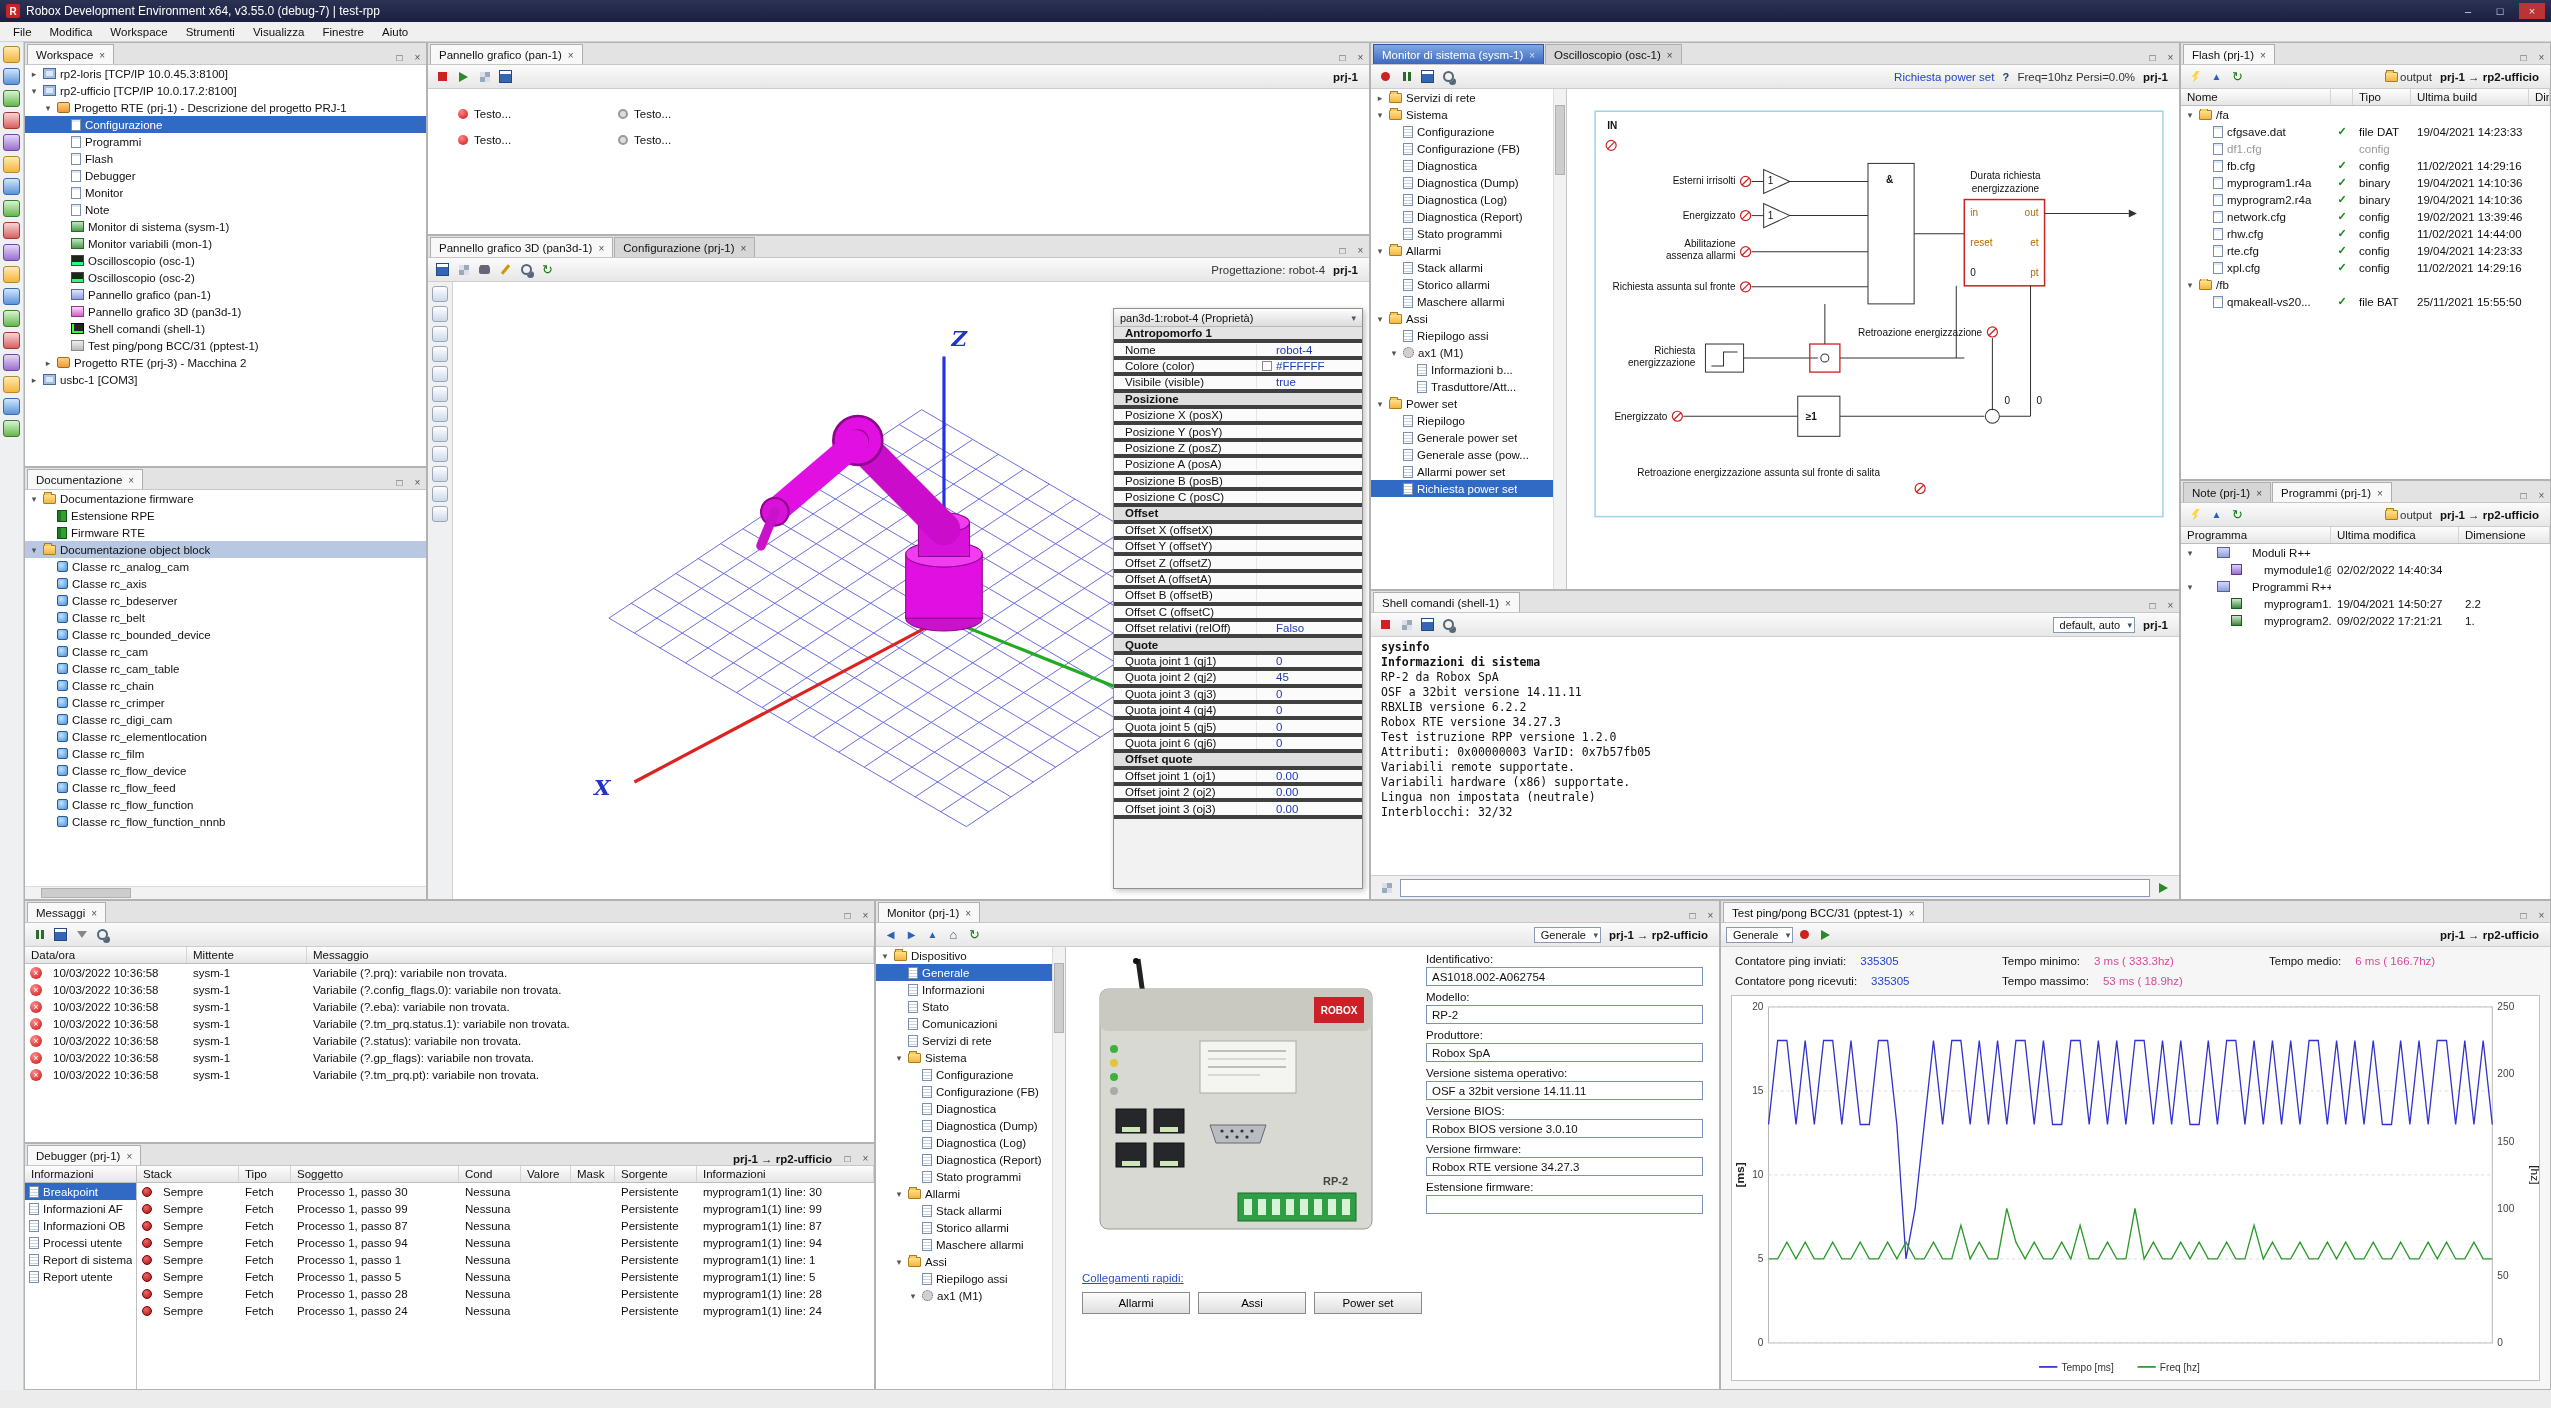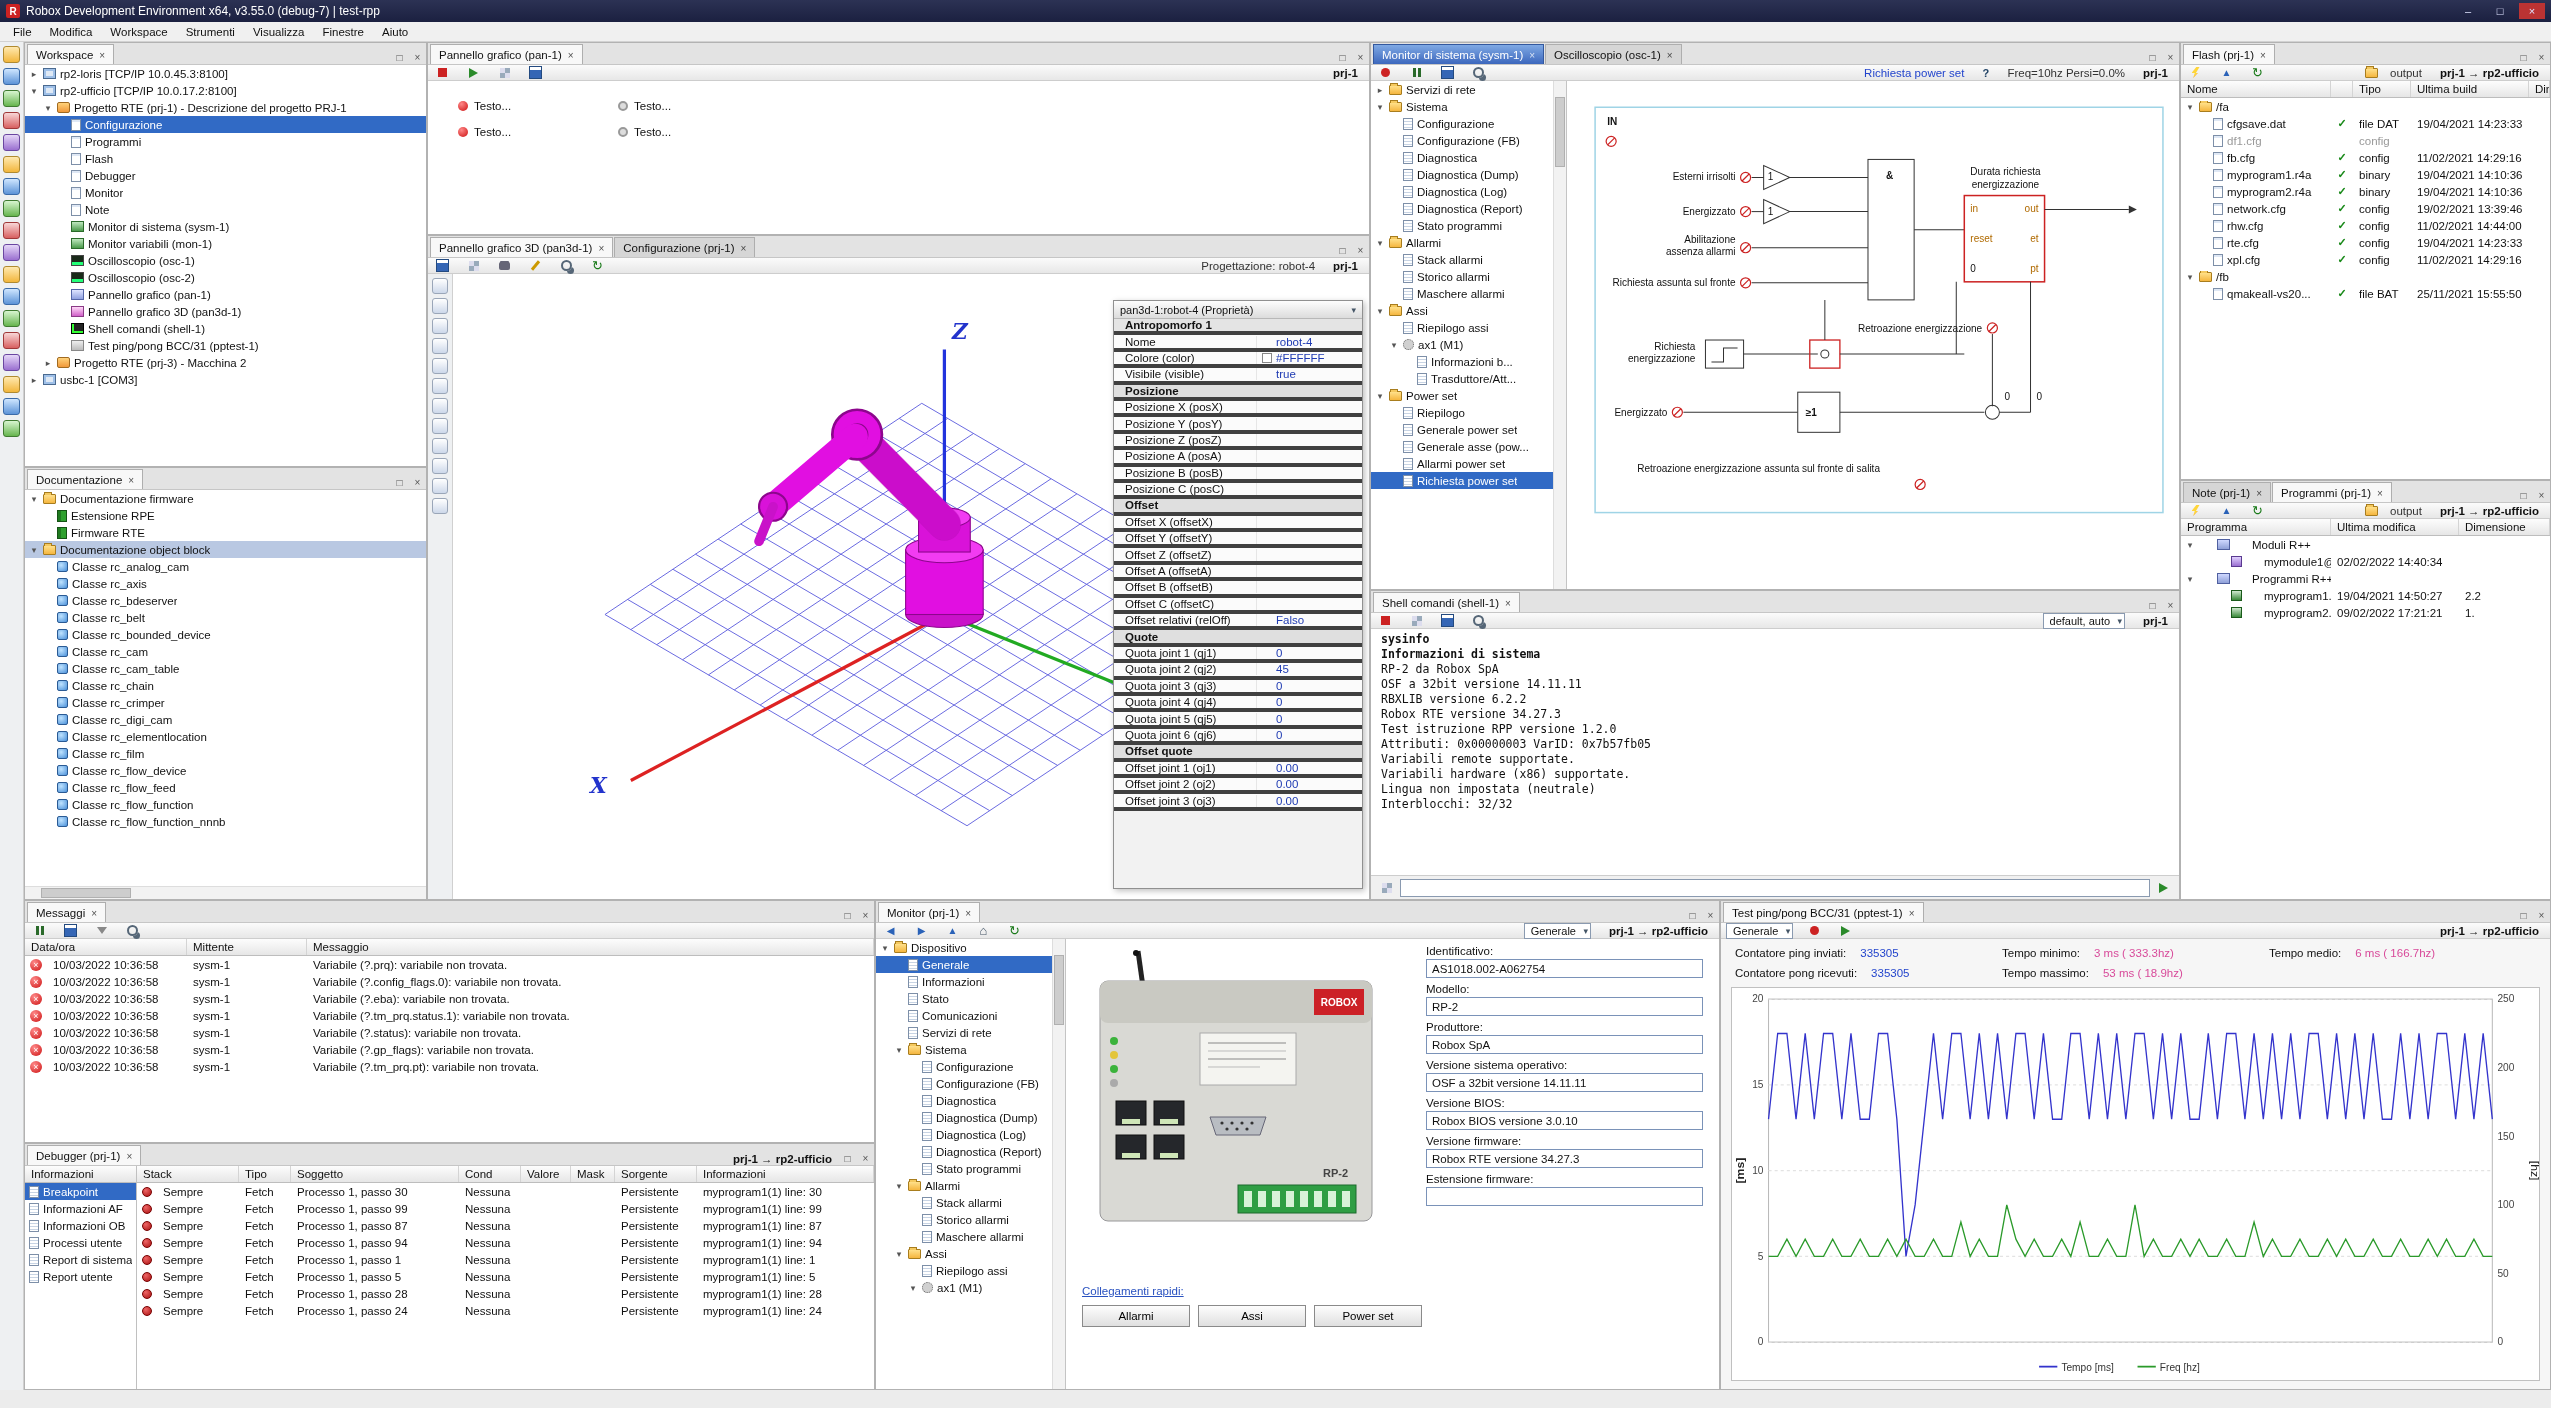--- a/index.html
+++ b/index.html
@@ -30,21 +30,21 @@
 .tabs{height:22px;display:flex;align-items:flex-end;background:#e3e3e3;border-bottom:1px solid #c6c6c6;padding-left:2px;gap:1px;flex:none}
 .tab{height:20px;display:flex;align-items:center;gap:6px;padding:0 8px;background:#d6d6d6;border:1px solid #aeaeae;border-bottom:none;font-size:11.5px;white-space:nowrap}
 .tab.on{background:#f8f8f8}
 .tab.focus{background:linear-gradient(#7fa9e4,#3c67bd);color:#fff;border-color:#33589e}
 .tab .tx::before{content:"×";font-size:10px;opacity:.75}
 .sp{flex:1}
 .pbx{width:15px;height:14px;display:flex;align-items:center;justify-content:center;color:#555;font-size:10px;margin:0 1px}
 .pbx.b1::before{content:"□"}
 .pbx.b2::before{content:"×"}
 .tabs .ctx,.toolbar .ctx{font-weight:bold;margin:0 6px;white-space:nowrap}
-.toolbar{height:16px;flex:none;display:flex;align-items:center;gap:12px;padding:0 5px;background:linear-gradient(#fbfbfb,#e7e7e7);border-bottom:1px solid #cdcdcd}
+.toolbar{height:24px;flex:none;display:flex;align-items:center;gap:2px;padding:0 5px;background:linear-gradient(#fbfbfb,#e7e7e7);border-bottom:1px solid #cdcdcd}
 .tb{width:19px;height:19px;border:1px solid transparent;border-radius:2px;display:flex;align-items:center;justify-content:center;font-size:11px;color:#445}
 .i-stop::before{content:"";width:9px;height:9px;background:#c22}
 .i-rec::before{content:"";width:9px;height:9px;background:#c22;border-radius:50%}
 .i-play::before{content:"";border-left:9px solid #2a8a2a;border-top:5px solid transparent;border-bottom:5px solid transparent}
 .i-pause::before{content:"";width:3px;height:9px;background:#2a6a2a;box-shadow:5px 0 0 #2a6a2a;margin-right:5px}
 .i-save::before{content:"";width:11px;height:11px;background:linear-gradient(#fff 0 3px,#3566b5 3px);border:1px solid #234a80}
 .i-filter::before{content:"";border-left:5px solid transparent;border-right:5px solid transparent;border-top:7px solid #888}
 .i-find::before{content:"";width:7px;height:7px;border:2px solid #567;border-radius:50%;box-shadow:4px 5px 0 -2px #567}
 .i-grid::before{content:"";width:10px;height:10px;background:conic-gradient(#9ab 25%,#dde 0 50%,#9ab 0 75%,#dde 0)}
 .i-refresh::before{content:"↻";color:#1a7a1a;font-size:13px}
@@ -173,21 +173,21 @@
 .g-mod{width:128px}.g-dim{flex:1}
 
 .mo-body{display:flex;flex:1;overflow:hidden}
 .mo-tree{width:190px;border-right:1px solid #c4c4c4;background:#fff;position:relative;flex:none}
 .mo-main{flex:1;background:#fff;position:relative;overflow:hidden}
 .dev{position:absolute;left:14px;top:10px;width:330px;height:300px}
 .fields{position:absolute;left:360px;top:6px;right:16px}
 .fld{margin-bottom:5px}
 .fld .fl{display:block;margin-bottom:2px}
 .fld .fv{display:flex;align-items:center;width:100%;height:19px;border:1px solid #7a92b8;background:#fff;padding:0 5px;font-size:11.5px}
-.quick{position:absolute;left:16px;top:346px}
+.quick{position:absolute;left:16px;top:325px}
 .quick .ql{color:#2a52c0;text-decoration:underline;display:block;margin-bottom:8px}
 .qbtns{display:flex;gap:8px}
 .qbtn{width:108px;height:22px;background:linear-gradient(#fdfdfd,#dfdfdf);border:1px solid #8a8a8a;font-size:11.5px}
 
 .pp-body{flex:1;background:#f6f6f6;display:flex;flex-direction:column;overflow:hidden}
 .stats{flex:none;display:grid;grid-template-columns:1fr 1fr 1fr;padding:8px 14px 2px;row-gap:8px}
 .stat{display:flex;gap:14px;align-items:center}
 .stat .sv.blue{color:#2244cc}
 .stat .sv.pink{color:#d84a9a}
 .chartwrap{flex:1;margin:6px 10px 8px;background:#fff;border:1px solid #c0c0c0;position:relative}

